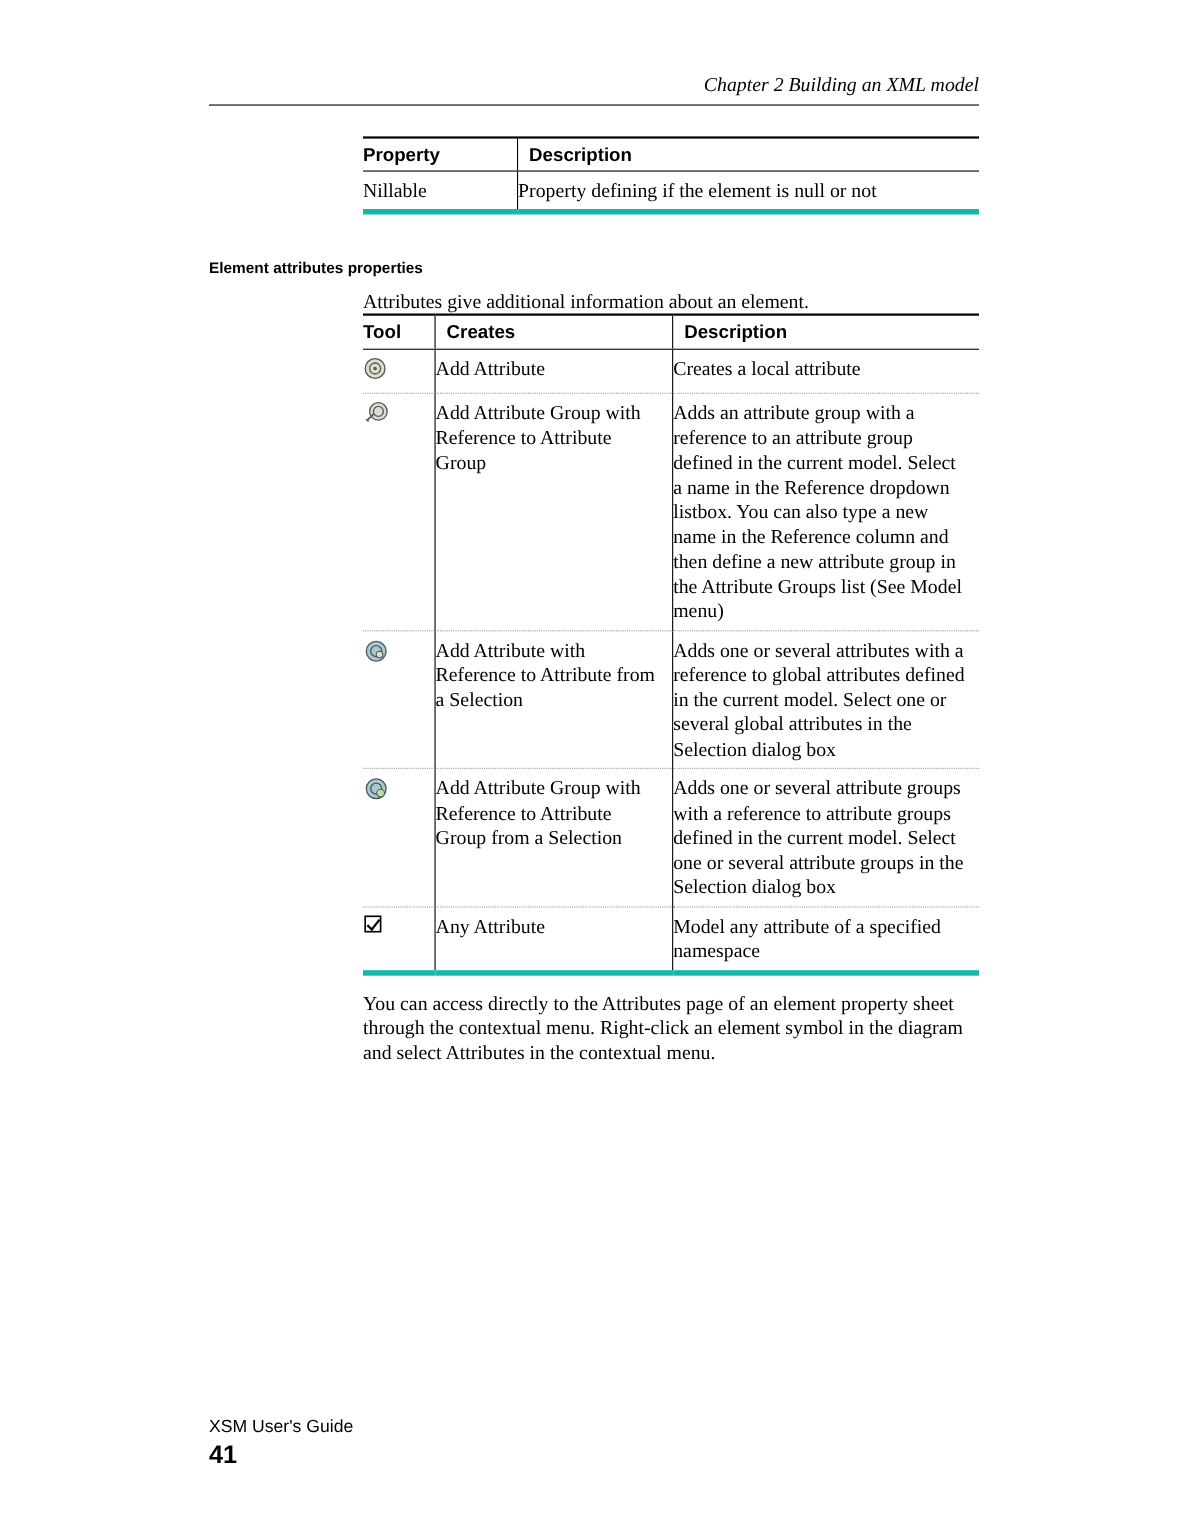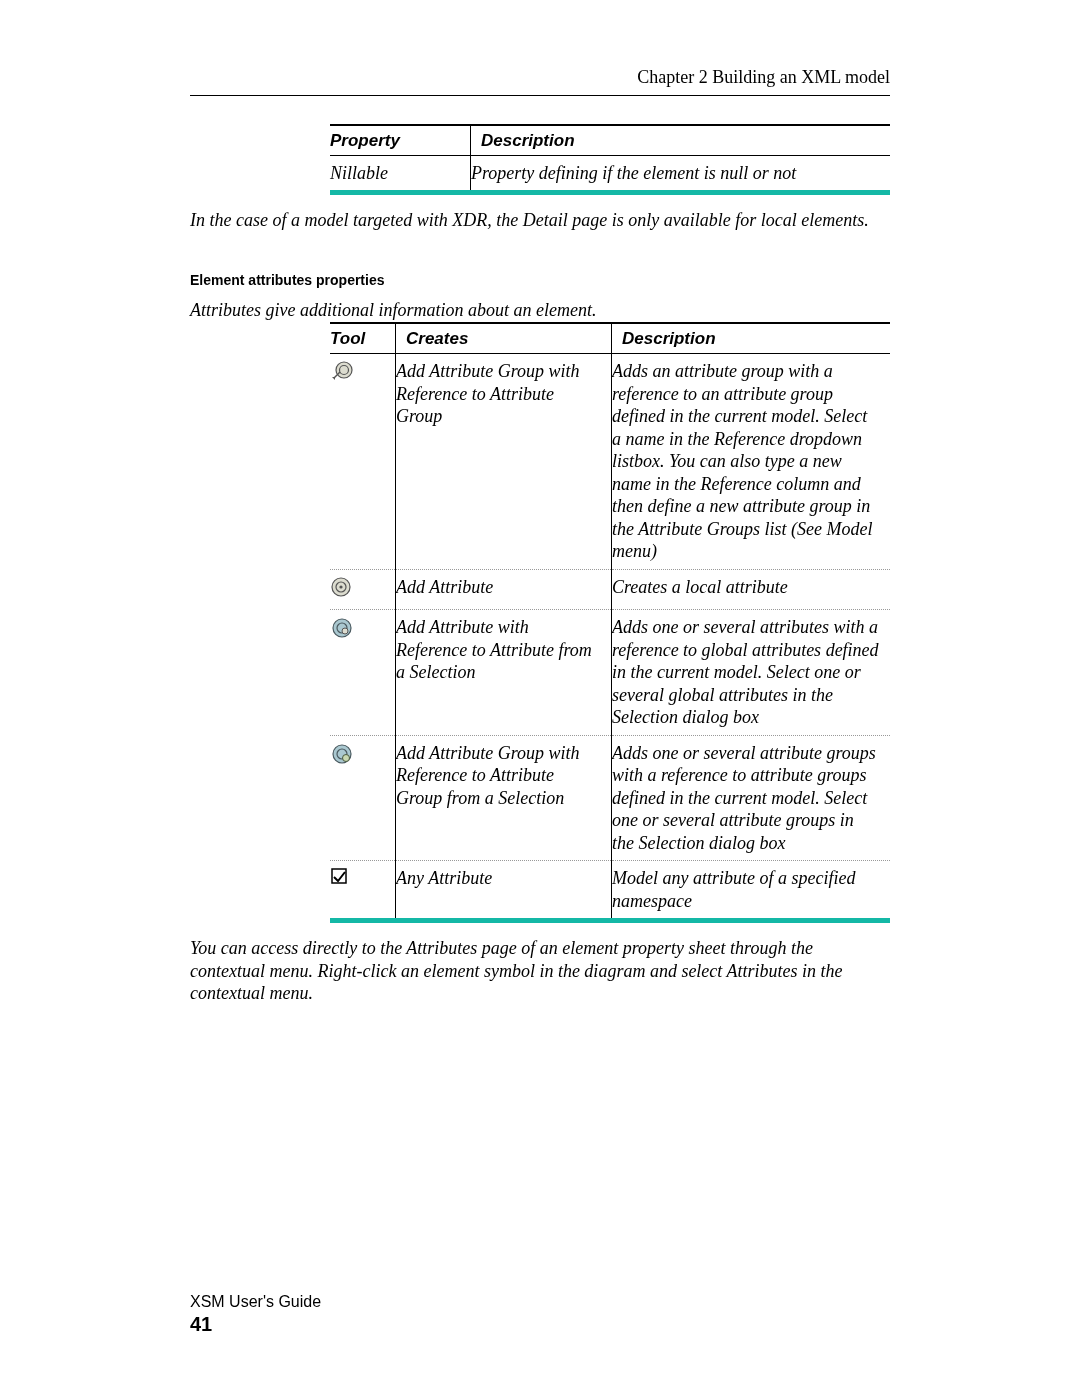--- a/index.html
+++ b/index.html
@@ -13,20 +13,21 @@
   }
   .page {
     width: 1080px;
     height: 1397px;
     position: relative;
     box-sizing: border-box;
     padding: 66px 190px 0 190px;
   }
   .running-head {
     text-align: right;
+    font-style: italic;
     font-size: 18px;
     margin: 0 0 6px 0;
   }
   .head-rule {
     border: none;
     border-top: 1.5px solid #000;
     margin: 0 0 28px 0;
   }
 
   
@@ -73,21 +74,21 @@
   .prop-table th:first-child,
   .prop-table td:first-child { width: 130px; }
 
   .tool-table { width: 560px; }
   .tool-table th:nth-child(1),
   .tool-table td:nth-child(1) { width: 55px; }
   .tool-table th:nth-child(2),
   .tool-table td:nth-child(2) { width: 195px; }
 
   .content-block {
-    font-style: italic;
+    margin-left: 140px;     
   }
   .body-para {
     margin: 14px 0 0 0;
   }
 
   .sidehead {
     font-family: Arial, Helvetica, sans-serif;
     font-weight: bold;
     font-size: 14px;
     margin: 40px 0 10px 0;
@@ -102,21 +103,21 @@
     bottom: 60px;
     display: flex;
     justify-content: space-between;
     align-items: baseline;
     font-family: Arial, Helvetica, sans-serif;
     font-size: 16px;
     flex-direction: column;
   }
   .footer .page-num {
     font-weight: bold;
-    font-size: 20px;
+    font-size: 23px;
   }
 </style>
 </head>
 <body>
 
 <div class="page">
 
   <p class="running-head">Chapter 2  Building an XML model</p>
   <hr class="head-rule">
 
@@ -128,64 +129,63 @@
         <th>Property</th>
         <th>Description</th>
       </tr>
       <tr class="last">
         <td>Nillable</td>
         <td>Property defining if the element is null or not</td>
       </tr>
     </tbody>
       </table>
 
-    <p class="body-para">In the case of a model targeted with XDR, the Detail page is only available for local elements.</p>
   </div>
 
   <h3 class="sidehead">Element attributes properties</h3>
 
   <div class="content-block">
     <p class="body-para" style="margin-top:0">Attributes give additional information about an element.</p>
 
 
     <table class="doc-table tool-table">
       <tbody>
           <tr class="header">
         <th>Tool</th>
         <th>Creates</th>
         <th>Description</th>
       </tr>
 
       <tr class="sep">
         <td class="icon-cell">
+          <svg width="22" height="22" viewBox="0 0 22 22">
+            <circle cx="11" cy="11" r="9" fill="#dcdccf" stroke="#555" stroke-width="1.2"></circle>
+            <circle cx="11" cy="11" r="5" fill="none" stroke="#555" stroke-width="1.2"></circle>
+            <circle cx="11" cy="11" r="1.6" fill="#555"></circle>
+          </svg>
+        </td>
+        <td>Add Attribute</td>
+        <td>Creates a local attribute</td>
+      </tr>
+
+      <tr class="sep">
+        <td class="icon-cell">
           <svg width="24" height="24" viewBox="0 0 24 24">
             <circle cx="14" cy="10" r="8" fill="#dcdccf" stroke="#555" stroke-width="1.2"></circle>
             <circle cx="14" cy="10" r="4.5" fill="none" stroke="#555" stroke-width="1.2"></circle>
             <path d="M4 18 L10 12" stroke="#555" stroke-width="1.5"></path>
             <path d="M2 17 L5 20 L5 17 Z" fill="#555"></path>
           </svg>
         </td>
         <td>Add Attribute Group with Reference to Attribute Group</td>
         <td>Adds an attribute group with a reference to an attribute group defined in the current model. Select a name in the Reference dropdown listbox. You can also type a new name in the Reference column and then define a new attribute group in the Attribute Groups list (See Model menu)</td>
       </tr>
 
       <tr class="sep">
         <td class="icon-cell">
-          <svg width="22" height="22" viewBox="0 0 22 22">
-            <circle cx="11" cy="11" r="9" fill="#dcdccf" stroke="#555" stroke-width="1.2"></circle>
-            <circle cx="11" cy="11" r="5" fill="none" stroke="#555" stroke-width="1.2"></circle>
-            <circle cx="11" cy="11" r="1.6" fill="#555"></circle>
-          </svg>
-        </td>
-        <td>Add Attribute</td>
-        <td>Creates a local attribute</td>
-      </tr>
-
-      <tr class="sep">
-        <td class="icon-cell">
           <svg width="24" height="24" viewBox="0 0 24 24">
             <circle cx="12" cy="12" r="9" fill="#aac8d0" stroke="#4a5a60" stroke-width="1.2"></circle>
             <circle cx="12" cy="12" r="5" fill="none" stroke="#4a5a60" stroke-width="1.2"></circle>
             <circle cx="15" cy="15" r="3" fill="#dcdccf" stroke="#555" stroke-width="1"></circle>
           </svg>
         </td>
         <td>Add Attribute with Reference to Attribute from a Selection</td>
         <td>Adds one or several attributes with a reference to global attributes defined in the current model. Select one or several global attributes in the Selection dialog box</td>
       </tr>
 

